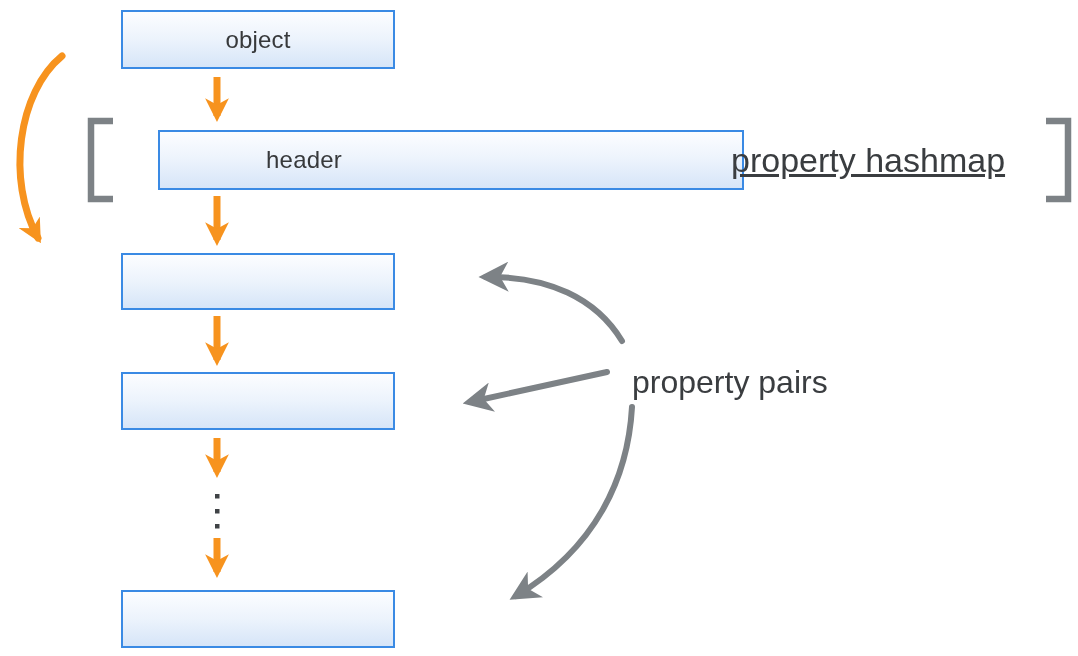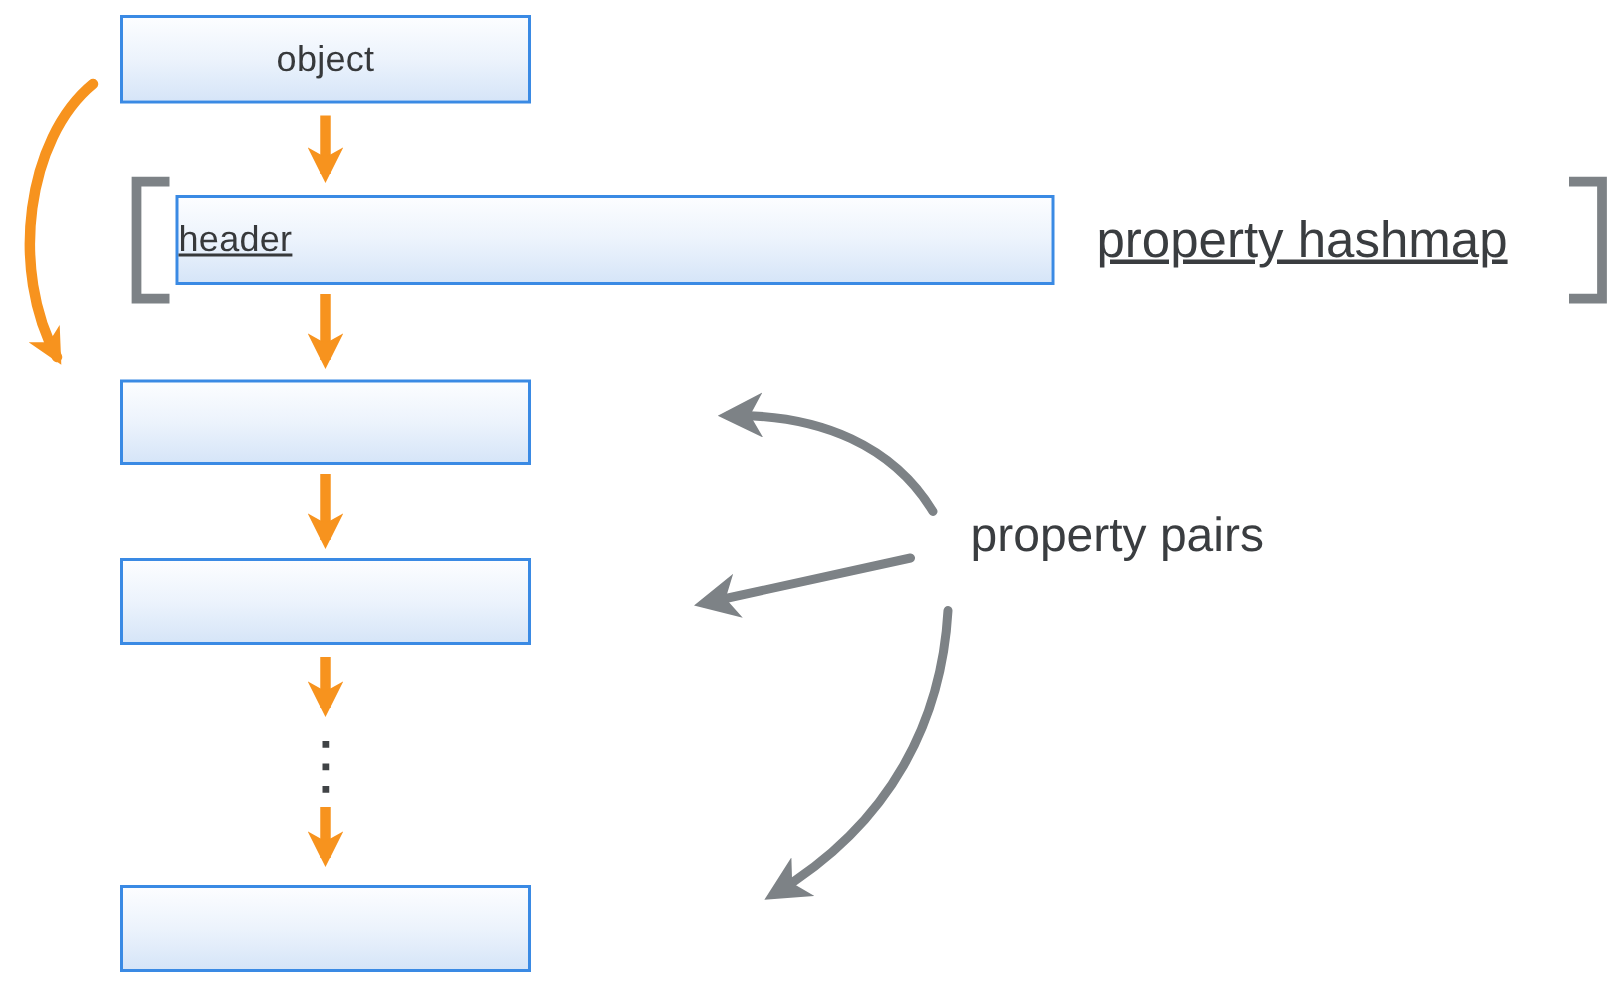--- a/index.html
+++ b/index.html
@@ -23,48 +23,48 @@
     height: 656px;
   }
   .node {
     position: absolute;
     box-sizing: border-box;
     border: 2.5px solid #3a8ae4;
     background: linear-gradient(180deg, #fcfdff 0%, #ecf3fc 50%, #d6e5f8 100%);
     display: flex;
     align-items: center;
     justify-content: center;
+    margin-left: 41px;
   }
   .node-label {
     color: #37393b;
     font-size: 24px;
     letter-spacing: 0.2px;
   }
   .object-box   { left: 80px;  top: 10px;  width: 274px; height: 59px; }
   .hashmap-box  { left: 117px; top: 130px; width: 586px; height: 60px; justify-content: flex-start; }
-  .hashmap-box .node-label { width: 182px; text-align: left; text-decoration: underline; }
+  .hashmap-box .node-label { width: 182px; text-align: right; }
   .pair-box-1   { left: 80px;  top: 253px; width: 274px; height: 57px; }
   .pair-box-2   { left: 80px;  top: 372px; width: 274px; height: 58px; }
   .pair-box-3   { left: 80px;  top: 590px; width: 274px; height: 58px; }
   .caption {
     position: absolute;
     color: #3a3d40;
     white-space: nowrap;
   }
   .caption-hashmap {
     left: 731px;
     top: 141px;
     font-size: 34px;
     text-decoration: underline;
   }
   .caption-pairs {
     left: 632px;
-    top: 338px;
+    top: 364px;
     font-size: 32px;
-    margin-left: 15px;
   }
 </style>
 </head>
 <body>
 
 <div class="canvas">
 
   <svg class="layer" width="1078" height="656" viewBox="0 0 1078 656" xmlns="http://www.w3.org/2000/svg">
     <defs>
       <marker id="head-orange" markerUnits="strokeWidth" markerWidth="3.4" markerHeight="3.4" refX="7.5" refY="5" orient="auto" viewBox="0 0 10 10">

